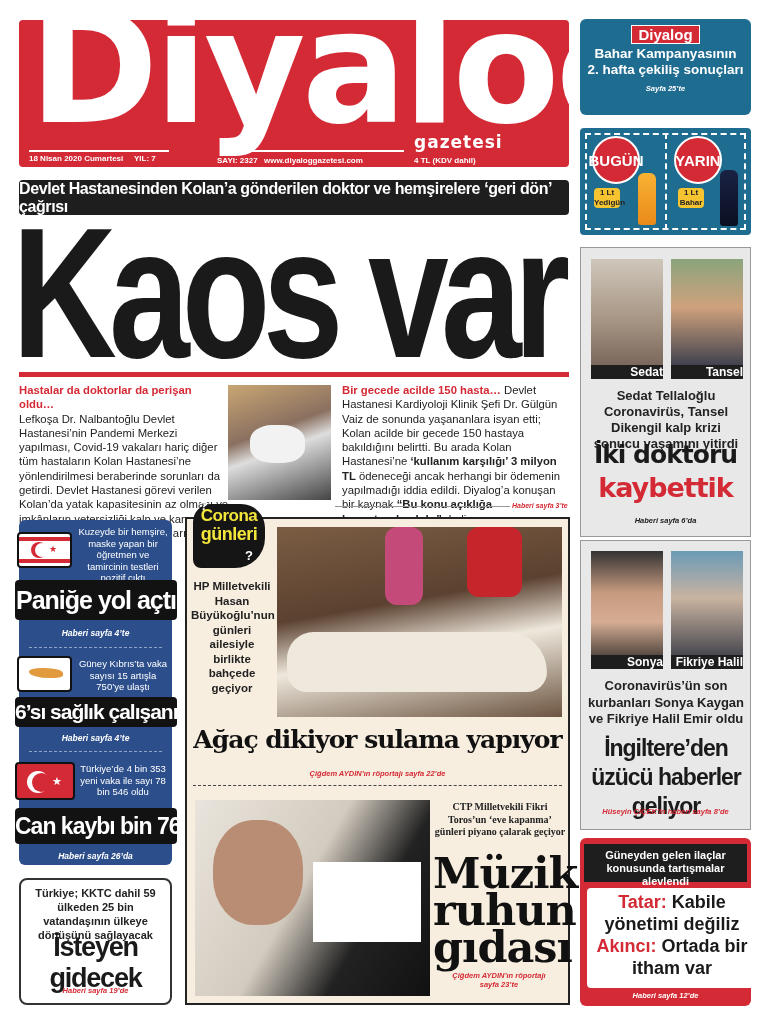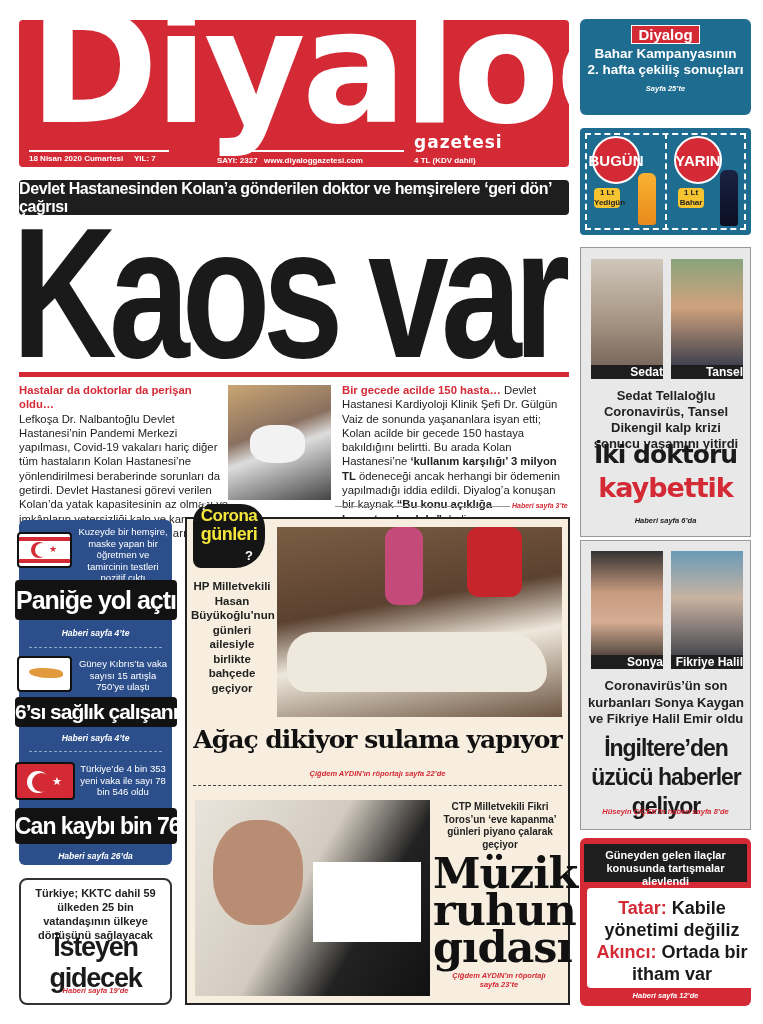--- a/index.html
+++ b/index.html
@@ -117,21 +117,21 @@
   <div class="abs photo" style="left:90px;top:10px;width:72px;height:118px;background:linear-gradient(#6b9bb7,#c9b3a1 40%,#2a2f3d)">
     <div class="abs caption" style="left:0;bottom:0;width:72px">Fikriye Halil Emir</div>
   </div>
   <div class="abs ctr" style="left:6px;top:137px;width:158px;font-size:13px;line-height:16.5px;font-weight:bold;color:#222">Coronavirüs’ün son kurbanları Sonya Kaygan ve Fikriye Halil Emir oldu</div>
   <div class="abs ctr" style="left:2px;top:193px;width:166px;font-size:23px;line-height:29px;font-weight:bold;letter-spacing:-1px;color:#1a1a1a">İngiltere’den üzücü haberler geliyor</div>
   <div class="abs ctr" style="left:0;top:266px;width:169px;font-size:7.5px;font-weight:bold;font-style:italic;color:#d42a35">Hüseyin ÇİÇEK’in haberi sayfa 8’de</div>
 </div>
 
 <div id="redbox" class="abs">
   <div class="abs ctr" style="left:4px;top:6px;width:163px;height:38px;background:#1e1e1e;color:#fff;font-size:11px;line-height:13px;font-weight:bold;padding-top:5px">Güneyden gelen ilaçlar konusunda tartışmalar alevlendi</div>
-  <div class="abs ctr" style="left:7px;top:50px;width:170px;height:100px;background:#fff;border-radius:4px;font-size:18px;line-height:22px;font-weight:bold;padding-top:9px">
+  <div class="abs ctr" style="left:7px;top:50px;width:170px;height:100px;background:#fff;border-radius:4px;font-size:18px;line-height:22px;font-weight:bold;padding-top:3px">
     <span class="red">Tatar:</span><span> Kabile yönetimi değiliz</span><br>
     <span class="red">Akıncı:</span><span> Ortada bir itham var</span>
   </div>
   <div class="abs ctr" style="left:0;top:153px;width:171px;font-size:7.5px;font-weight:bold;font-style:italic;color:#fff">Haberi sayfa 12’de</div>
 </div>
 
 <div id="bluecol" class="abs">
 
   <div class="abs" style="left:-2px;top:12px;width:55px;height:36px;background:#fff;border:2px solid #111;border-radius:4px;overflow:hidden">
     <div class="abs" style="left:0;top:3px;width:55px;height:4px;background:#d42a35"></div>
@@ -176,21 +176,21 @@
     <div class="abs" style="left:10px;top:105px;width:260px;height:60px;background:#efe9dd;border-radius:40px 60px 30px 30px"></div>
   </div>
   <div class="abs ctr" style="left:4px;top:60px;width:82px;font-size:11.5px;line-height:14.5px;font-weight:bold;color:#222">HP Milletvekili Hasan Büyükoğlu’nun günleri ailesiyle birlikte bahçede geçiyor</div>
   <div class="abs ctr" style="left:0;top:206px;width:381px;font-family:'DejaVu Serif',serif;font-weight:bold;font-size:25px;letter-spacing:-1px;color:#111">Ağaç dikiyor sulama yapıyor</div>
   <div class="abs ctr" style="left:0;top:250px;width:381px;font-size:7.5px;font-weight:bold;font-style:italic;color:#d42a35">Çiğdem AYDIN’ın röportajı sayfa 22’de</div>
   <div class="abs" style="left:6px;top:266px;width:369px;border-top:1px dashed #444"></div>
   <div class="abs photo" style="left:8px;top:281px;width:235px;height:196px;background:linear-gradient(120deg,#e9e4dc,#d3cbbf 45%,#222 70%,#111)">
     <div class="abs" style="left:18px;top:20px;width:90px;height:105px;background:#b98d73;border-radius:45%"></div>
     <div class="abs" style="left:118px;top:62px;width:108px;height:80px;background:#fff"></div>
   </div>
-  <div class="abs ctr" style="left:246px;top:282px;width:134px;font-family:Liberation Sans, sans-serif;font-size:10px;line-height:12.5px;font-weight:bold;color:#222">CTP Milletvekili Fikri Toros’un ‘eve kapanma’ günleri piyano çalarak geçiyor</div>
+  <div class="abs ctr" style="left:246px;top:282px;width:134px;font-family:Liberation Serif, serif;font-size:10px;line-height:12.5px;font-weight:bold;color:#222">CTP Milletvekili Fikri Toros’un ‘eve kapanma’ günleri piyano çalarak geçiyor</div>
   <div class="abs ctr" style="left:246px;top:336px;width:134px;font-family:'DejaVu Serif',serif;font-size:43px;line-height:37px;font-weight:bold;letter-spacing:-1px;color:#111">Müzik ruhun gıdası</div>
   <div class="abs ctr" style="left:262px;top:452px;width:100px;font-size:7.5px;font-weight:bold;font-style:italic;color:#d42a35">Çiğdem AYDIN’ın röportajı sayfa 23’te</div>
 </div>
 
 <div class="abs" style="left:193px;top:504px;width:72px;height:64px;background:#151515;border-radius:18px 24px 30px 8px">
   <div class="abs" style="left:7px;top:-6px;color:#fff;font-weight:bold;font-size:13px">?</div>
   <div class="abs ctr" style="left:0;top:3px;width:72px;color:#f3e53a;font-weight:bold;font-size:17px;line-height:18px;letter-spacing:-.5px">Corona</div>
   <div class="abs ctr" style="left:0;top:21px;width:72px;color:#f3e53a;font-weight:bold;font-size:18px;line-height:19px;letter-spacing:-.5px">günleri</div>
   <div class="abs" style="left:52px;top:44px;color:#fff;font-weight:bold;font-size:13px">?</div>
 </div>

